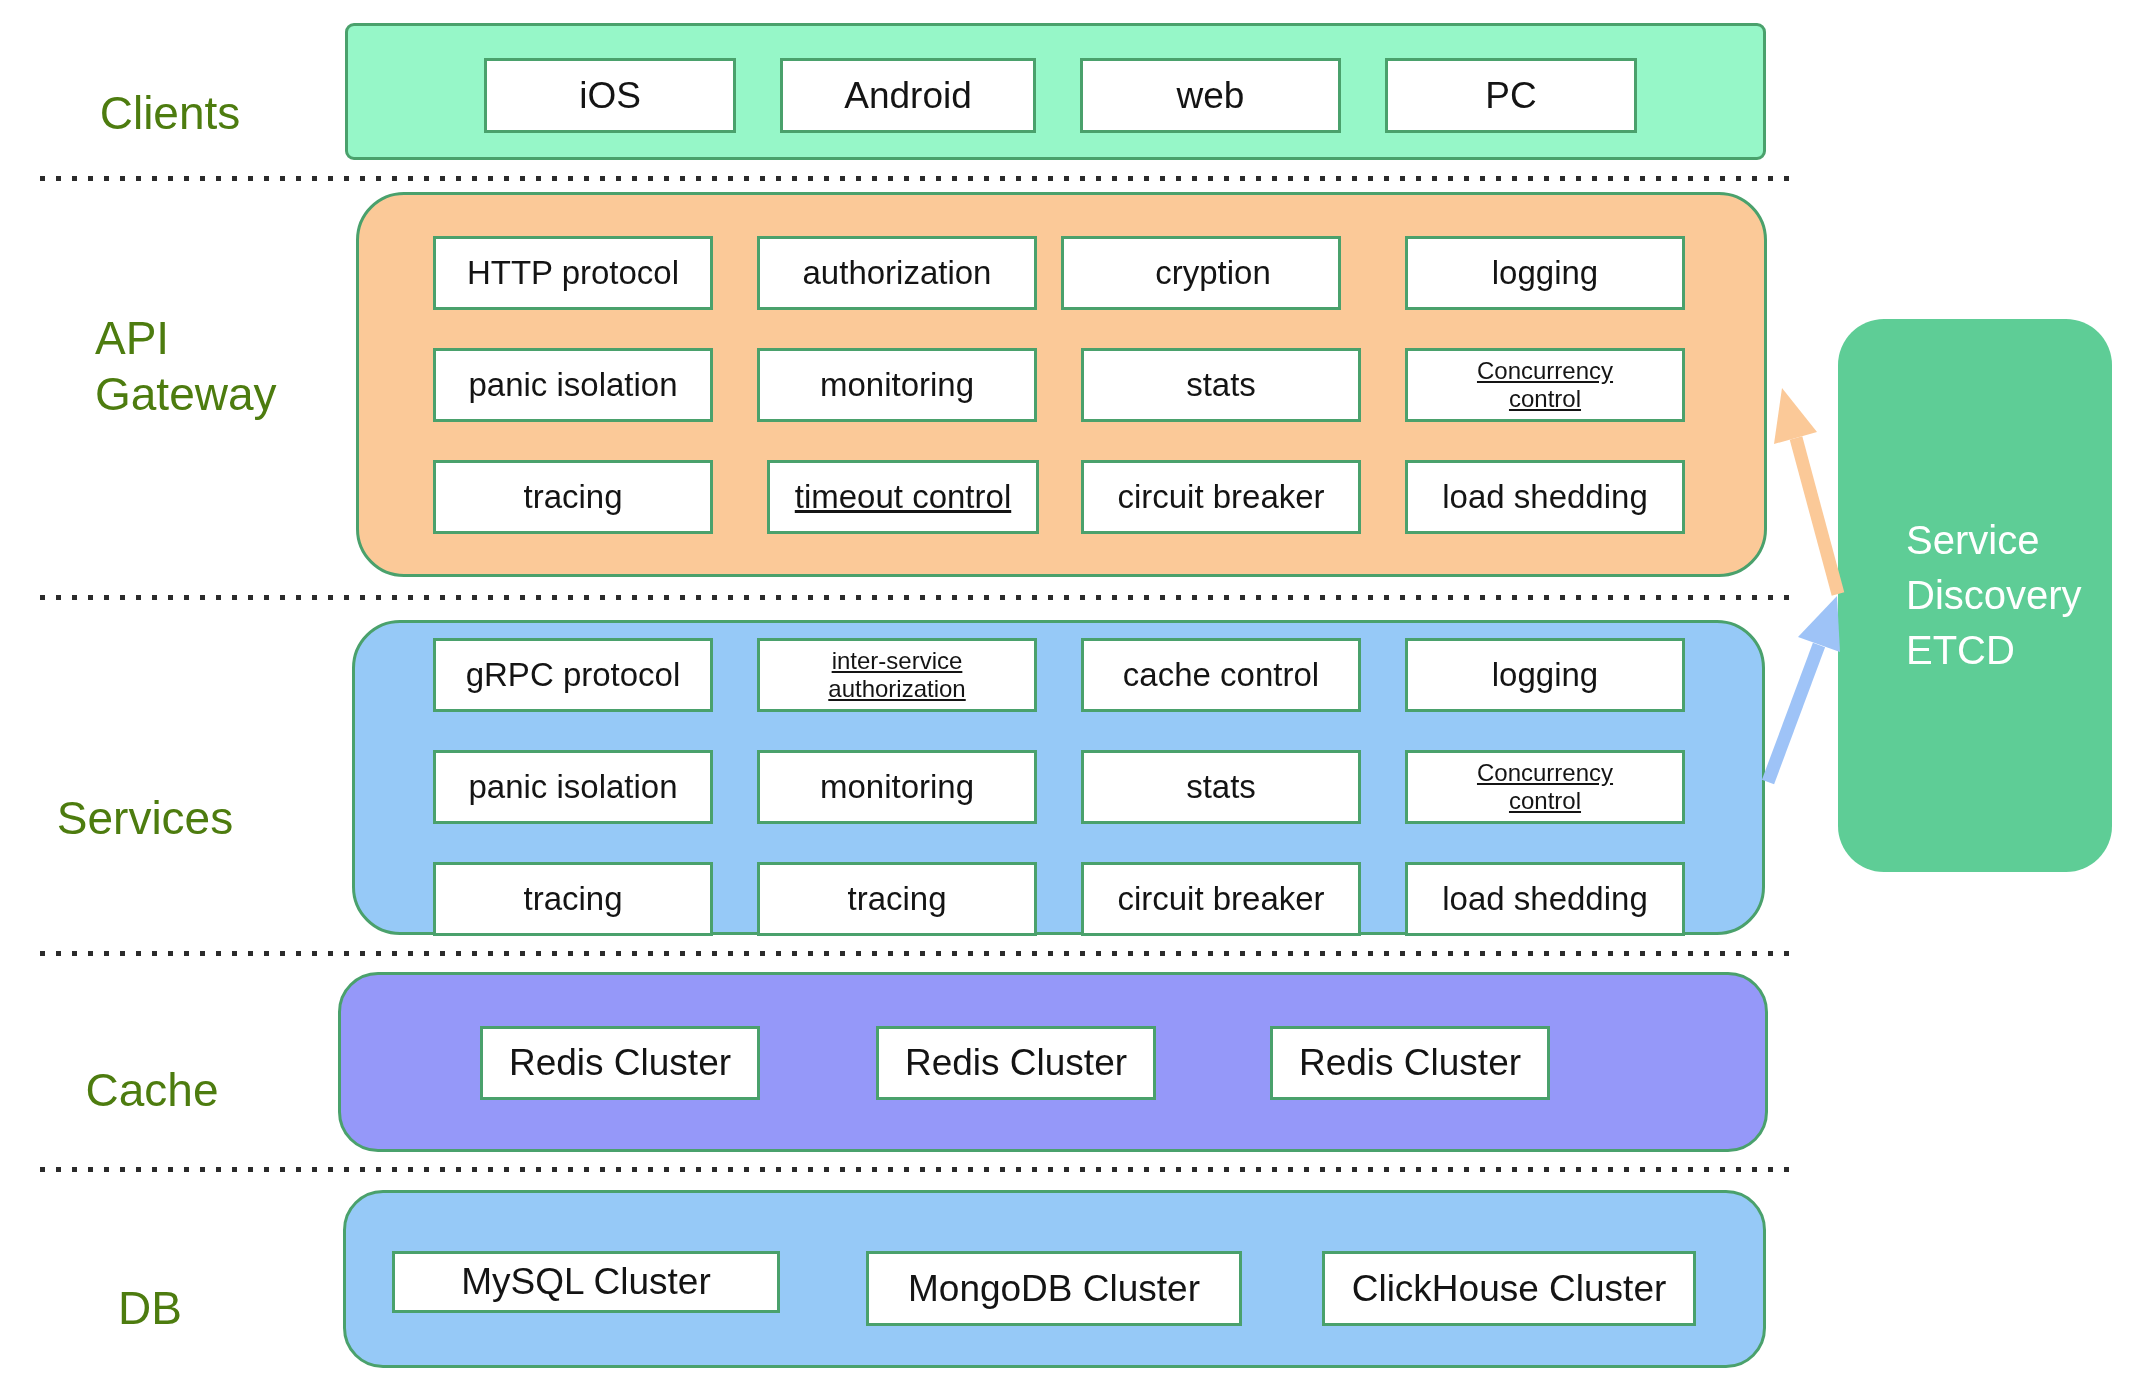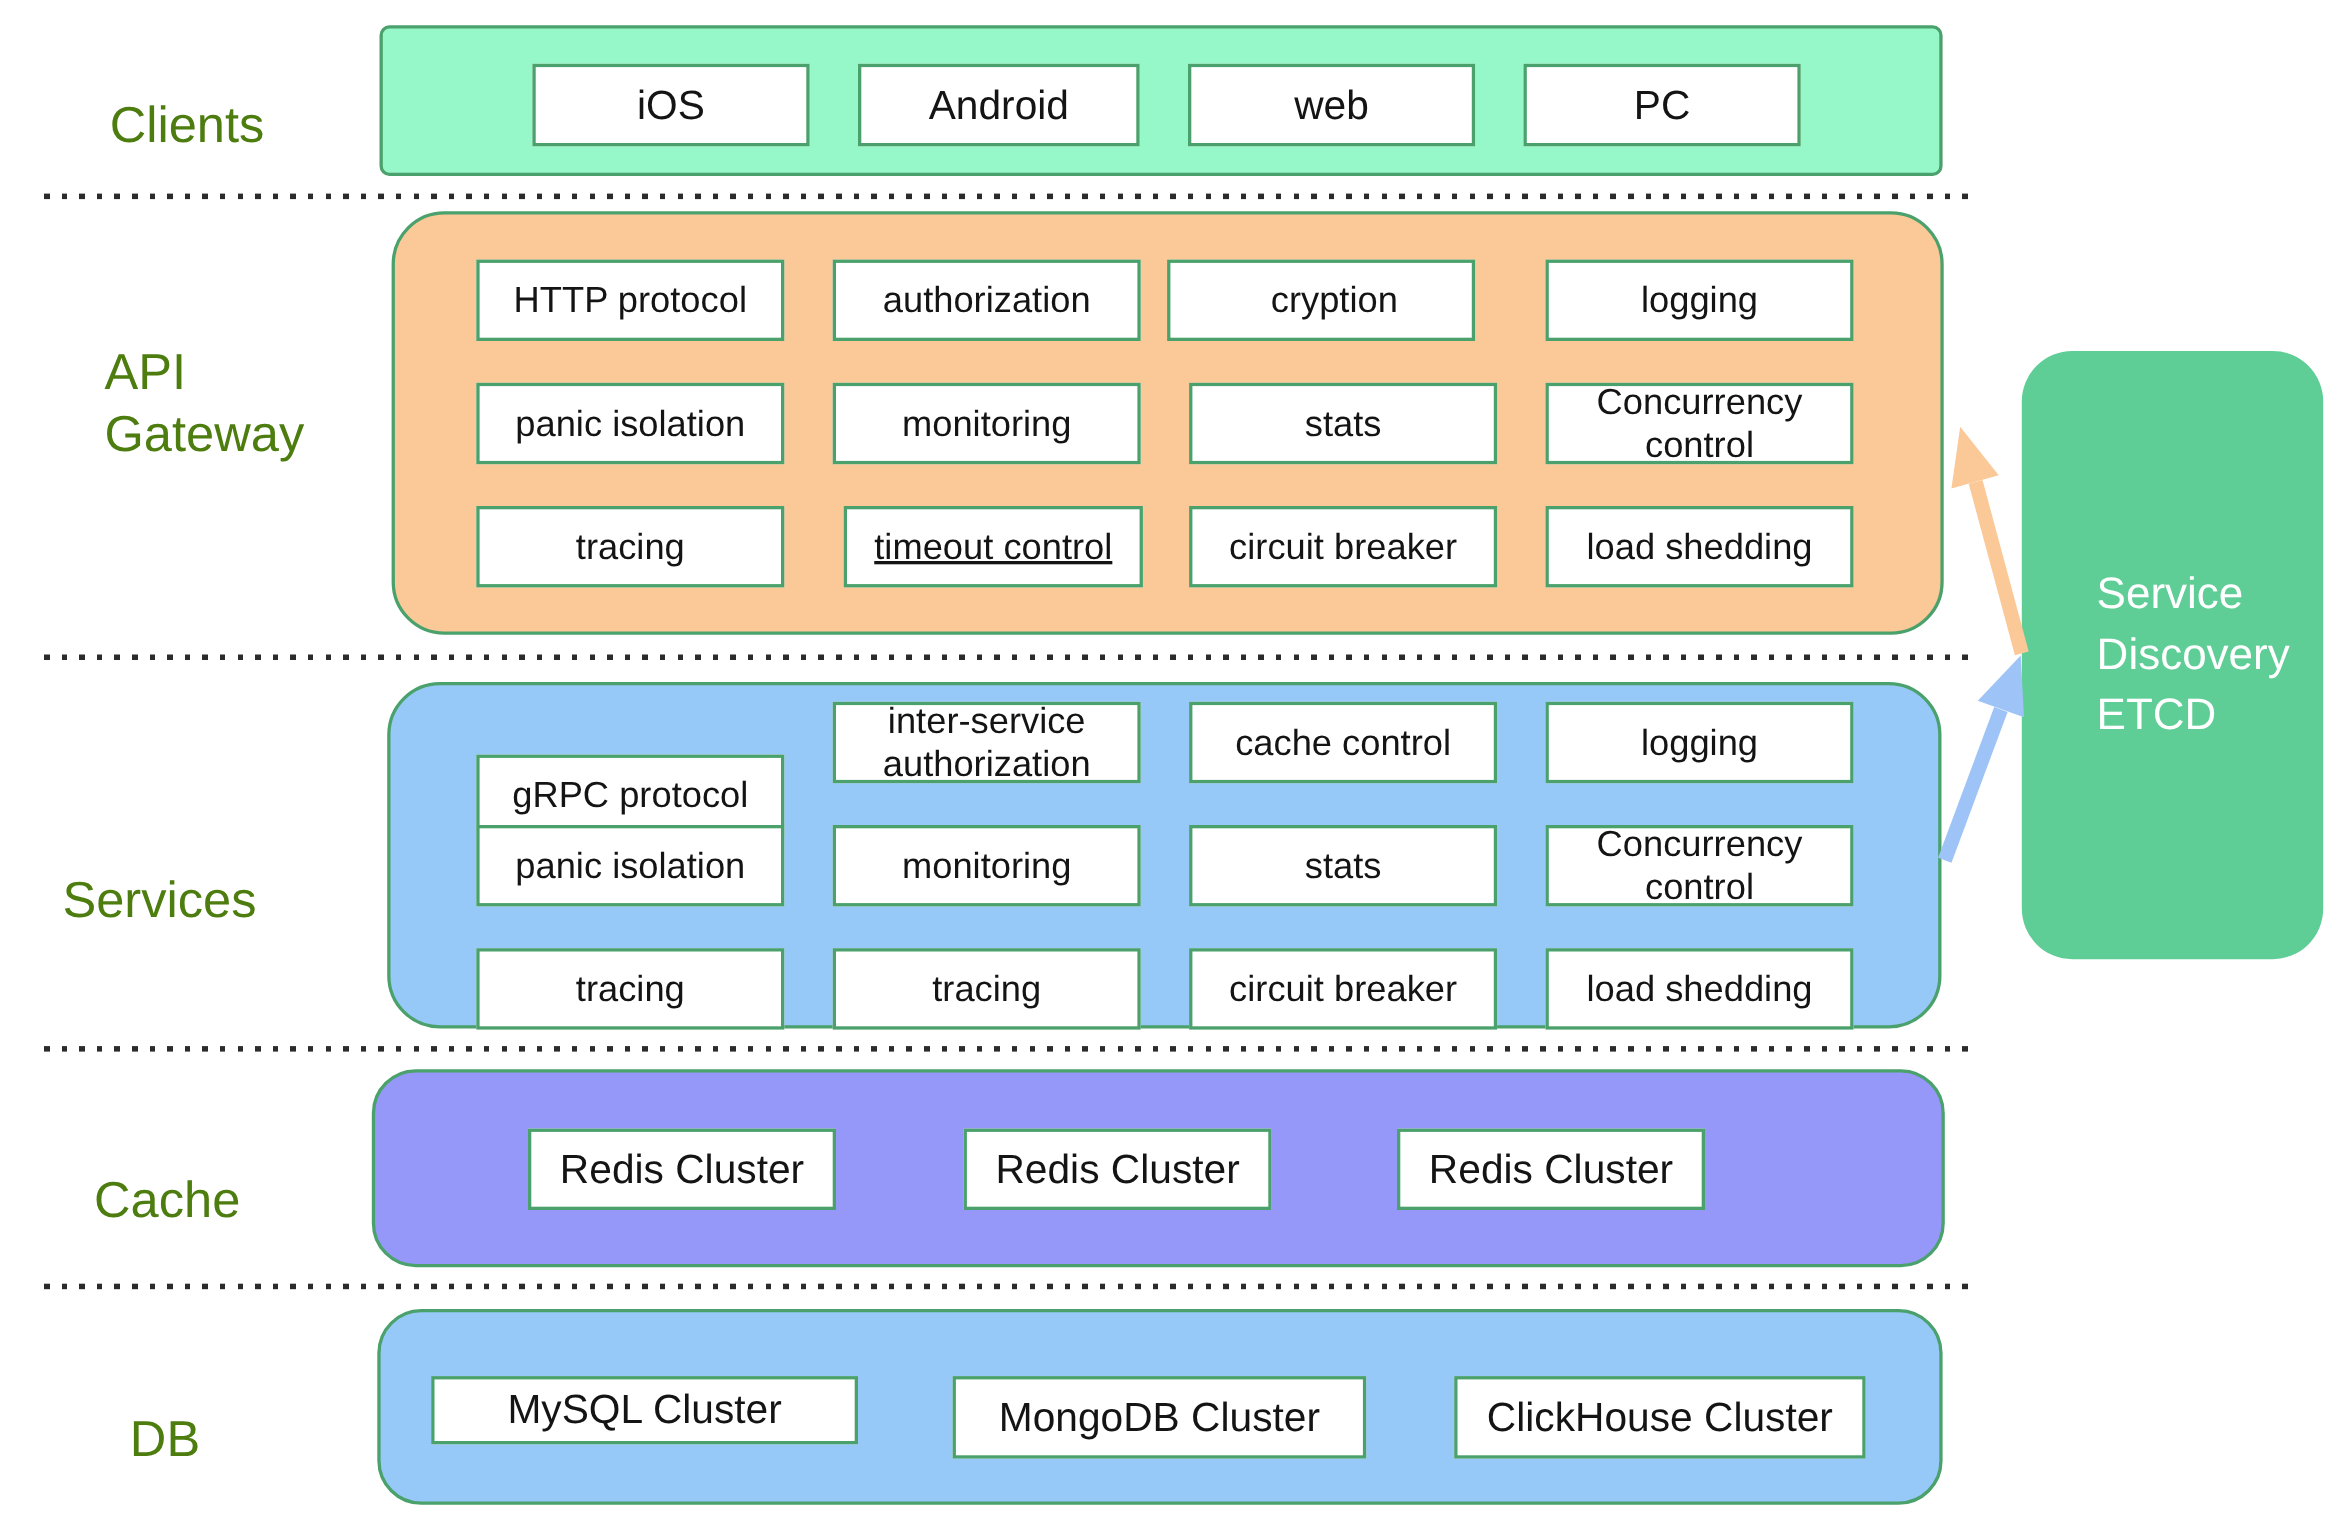--- a/index.html
+++ b/index.html
@@ -14,21 +14,21 @@
   .layer.services{left:352px;top:620px;width:1413px;height:315px;border-radius:48px;background:var(--services-fill);}
   .layer.cache{left:338px;top:972px;width:1430px;height:180px;border-radius:40px;background:var(--cache-fill);}
   .layer.db{left:343px;top:1190px;width:1423px;height:178px;border-radius:40px;background:var(--db-fill);}
   .cell{
     position:absolute;box-sizing:border-box;background:#fff;
     border:3px solid var(--box-border,#4AA16C);
     display:flex;align-items:center;justify-content:center;
     text-align:center;font-size:33px;line-height:1.18;white-space:pre-line;
   }
   .cell.big{font-size:37px;}
-  .cell.sm{font-size:33px;}
+  .cell.sm{font-size:24px;text-decoration:underline;}
   .rowlabel{position:absolute;font-size:46px;color:#4d7c0f;white-space:pre-line;line-height:56px;}
   .rowlabel.centered{width:220px;text-align:center;}
   .sep{
     position:absolute;left:40px;width:1755px;height:5px;
     background:repeating-linear-gradient(to right,#2b2b2b 0 5px,transparent 5px 16px);
   }
   .etcd{
     position:absolute;left:1838px;top:319px;width:274px;height:553px;
     border-radius:46px;background:var(--etcd-fill);
     display:flex;flex-direction:column;justify-content:center;
@@ -73,21 +73,21 @@
     <div class="cell sm" style="left:1046px;top:153px;width:280px;height:74px;">Concurrency
 control</div>
 
     <div class="cell" style="left:74px;top:265px;width:280px;height:74px;">tracing</div>
     <div class="cell" style="left:408px;top:265px;width:272px;height:74px;text-decoration:underline;">timeout control</div>
     <div class="cell" style="left:722px;top:265px;width:280px;height:74px;">circuit breaker</div>
     <div class="cell" style="left:1046px;top:265px;width:280px;height:74px;">load shedding</div>
   </div>
 
   <div class="layer services">
-    <div class="cell" style="left:78px;top:15px;width:280px;height:74px;margin-top:48px;">gRPC protocol</div>
+    <div class="cell" style="left:78px;top:15px;width:280px;height:74px;">gRPC protocol</div>
     <div class="cell sm" style="left:402px;top:15px;width:280px;height:74px;">inter-service
 authorization</div>
     <div class="cell" style="left:726px;top:15px;width:280px;height:74px;">cache control</div>
     <div class="cell" style="left:1050px;top:15px;width:280px;height:74px;">logging</div>
 
     <div class="cell" style="left:78px;top:127px;width:280px;height:74px;">panic isolation</div>
     <div class="cell" style="left:402px;top:127px;width:280px;height:74px;">monitoring</div>
     <div class="cell" style="left:726px;top:127px;width:280px;height:74px;">stats</div>
     <div class="cell sm" style="left:1050px;top:127px;width:280px;height:74px;">Concurrency
 control</div>

